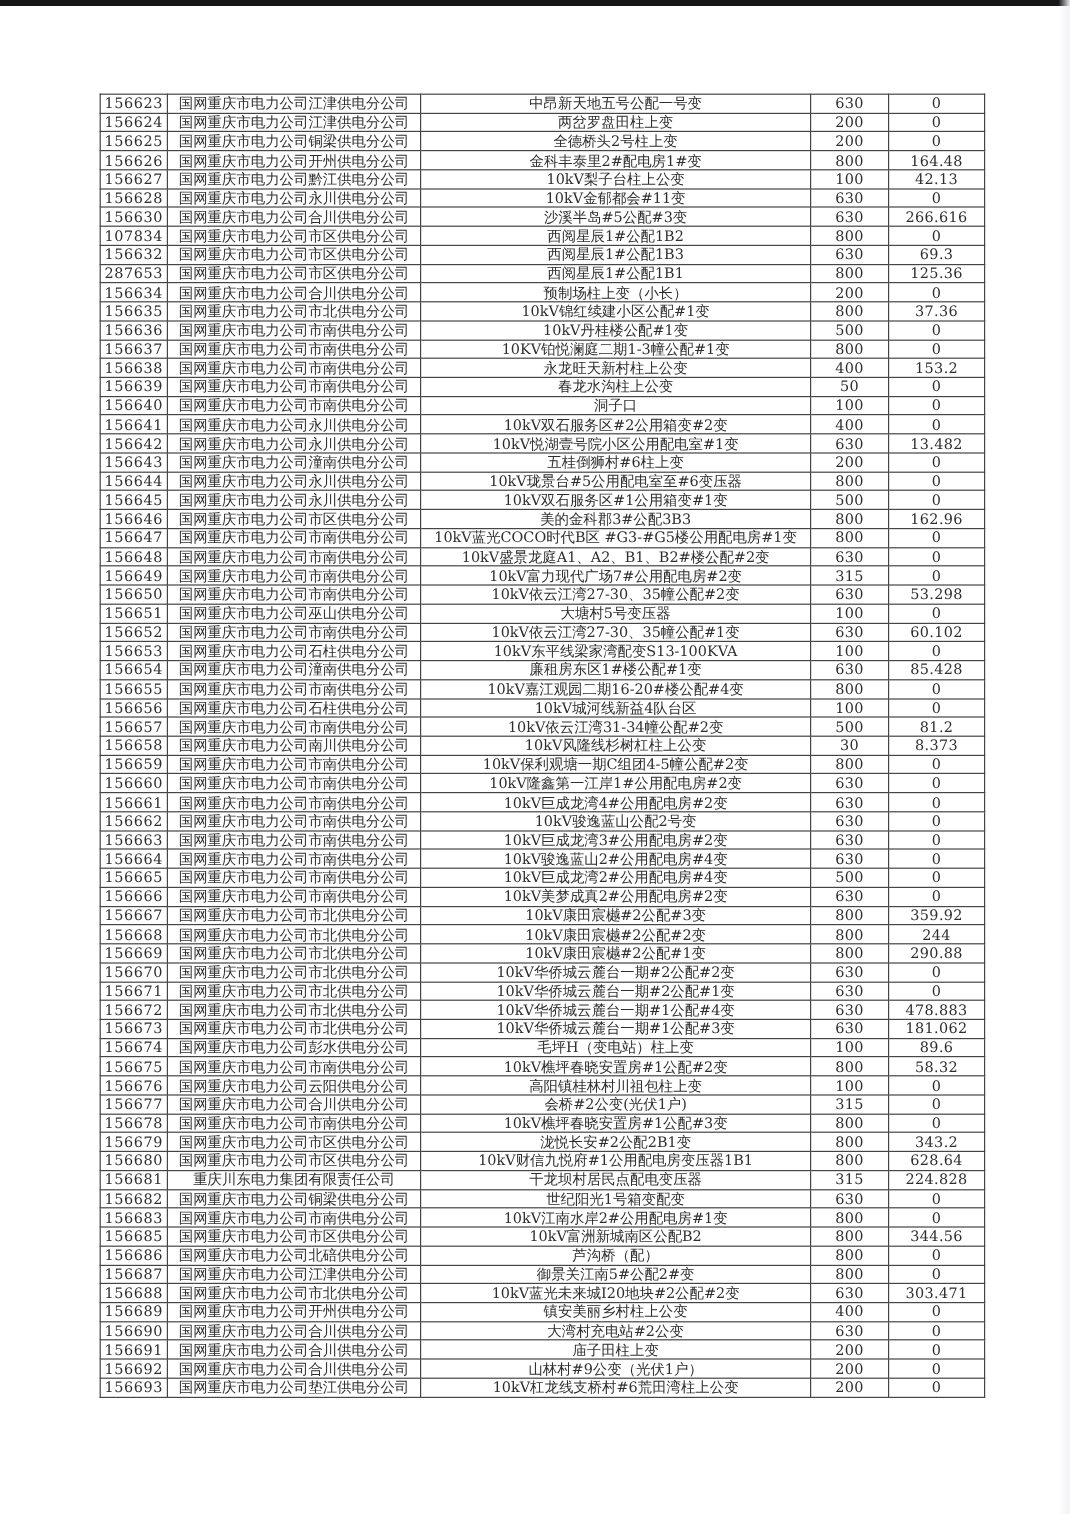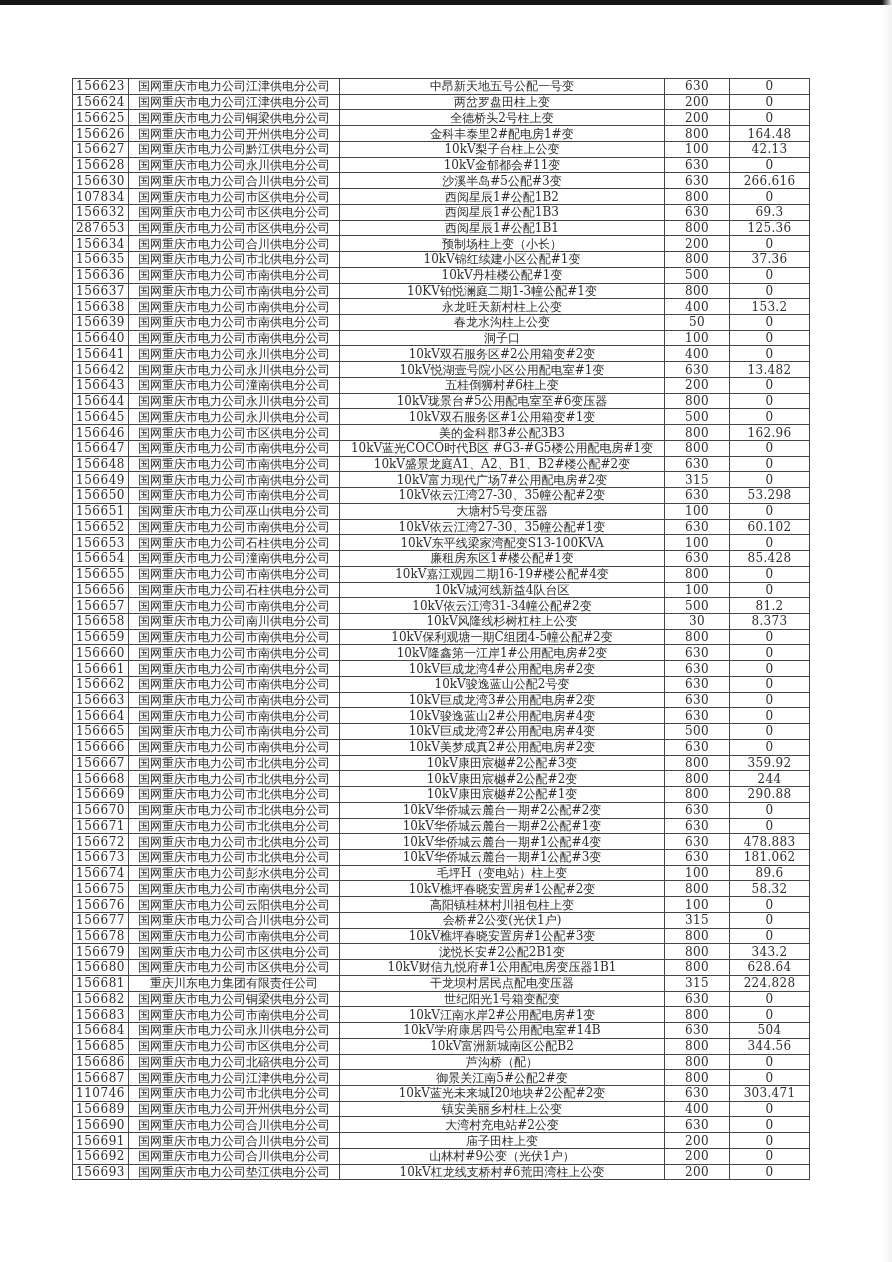--- a/index.html
+++ b/index.html
@@ -28,21 +28,21 @@
   .right-edge-shade {
     position: absolute;
     top: 0;
     right: 0;
     width: 10px;
     height: 1262px;
     background: linear-gradient(to right, rgba(240,240,243,0), #f2f1f4);
   }
   table.data-table {
     position: absolute;
-    left: 72px;
+    left: 83px;
     top: 78px;
     width: 737px;
     border-collapse: collapse;
     table-layout: fixed;
     font-size: 12px;
     color: #2e2e2e;
   }
   table.data-table td {
     border: 1px solid #454545;
     height: 14.74px;
@@ -286,21 +286,21 @@
         <tr>
           <td class="c-id">156654</td>
           <td class="c-company">国网重庆市电力公司潼南供电分公司</td>
           <td class="c-station">廉租房东区1#楼公配#1变</td>
           <td class="c-num">630</td>
           <td class="c-num">85.428</td>
         </tr>
         <tr>
           <td class="c-id">156655</td>
           <td class="c-company">国网重庆市电力公司市南供电分公司</td>
-          <td class="c-station">10kV嘉江观园二期16-19#楼公配#4变</td>
+          <td class="c-station">10kV嘉江观园二期16-20#楼公配#4变</td>
           <td class="c-num">800</td>
           <td class="c-num">0</td>
         </tr>
         <tr>
           <td class="c-id">156656</td>
           <td class="c-company">国网重庆市电力公司石柱供电分公司</td>
           <td class="c-station">10kV城河线新益4队台区</td>
           <td class="c-num">100</td>
           <td class="c-num">0</td>
         </tr>
@@ -487,27 +487,20 @@
           <td class="c-num">0</td>
         </tr>
         <tr>
           <td class="c-id">156683</td>
           <td class="c-company">国网重庆市电力公司市南供电分公司</td>
           <td class="c-station">10kV江南水岸2#公用配电房#1变</td>
           <td class="c-num">800</td>
           <td class="c-num">0</td>
         </tr>
         <tr>
-          <td class="c-id">156684</td>
-          <td class="c-company">国网重庆市电力公司永川供电分公司</td>
-          <td class="c-station">10kV学府康居四号公用配电室#14B</td>
-          <td class="c-num">630</td>
-          <td class="c-num">504</td>
-        </tr>
-        <tr>
           <td class="c-id">156685</td>
           <td class="c-company">国网重庆市电力公司市区供电分公司</td>
           <td class="c-station">10kV富洲新城南区公配B2</td>
           <td class="c-num">800</td>
           <td class="c-num">344.56</td>
         </tr>
         <tr>
           <td class="c-id">156686</td>
           <td class="c-company">国网重庆市电力公司北碚供电分公司</td>
           <td class="c-station">芦沟桥（配）</td>
@@ -515,21 +508,21 @@
           <td class="c-num">0</td>
         </tr>
         <tr>
           <td class="c-id">156687</td>
           <td class="c-company">国网重庆市电力公司江津供电分公司</td>
           <td class="c-station">御景关江南5#公配2#变</td>
           <td class="c-num">800</td>
           <td class="c-num">0</td>
         </tr>
         <tr>
-          <td class="c-id">110746</td>
+          <td class="c-id">156688</td>
           <td class="c-company">国网重庆市电力公司市北供电分公司</td>
           <td class="c-station">10kV蓝光未来城I20地块#2公配#2变</td>
           <td class="c-num">630</td>
           <td class="c-num">303.471</td>
         </tr>
         <tr>
           <td class="c-id">156689</td>
           <td class="c-company">国网重庆市电力公司开州供电分公司</td>
           <td class="c-station">镇安美丽乡村柱上公变</td>
           <td class="c-num">400</td>

